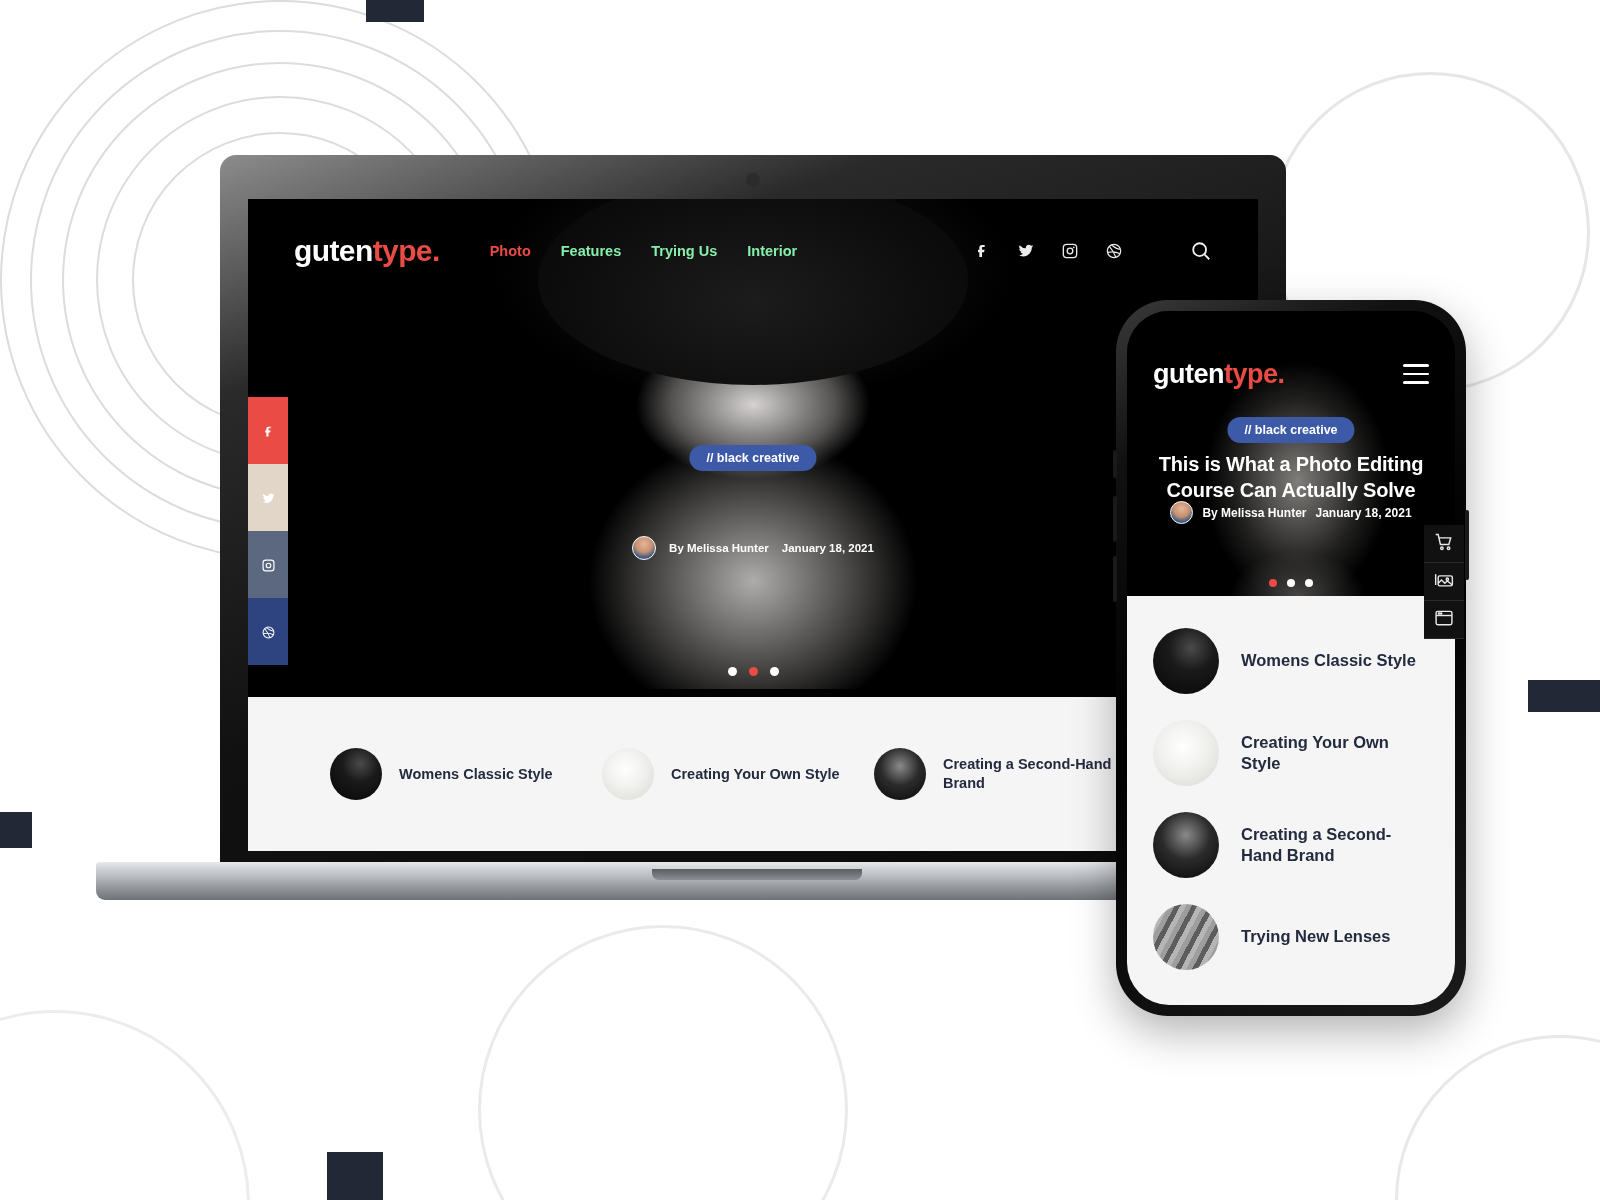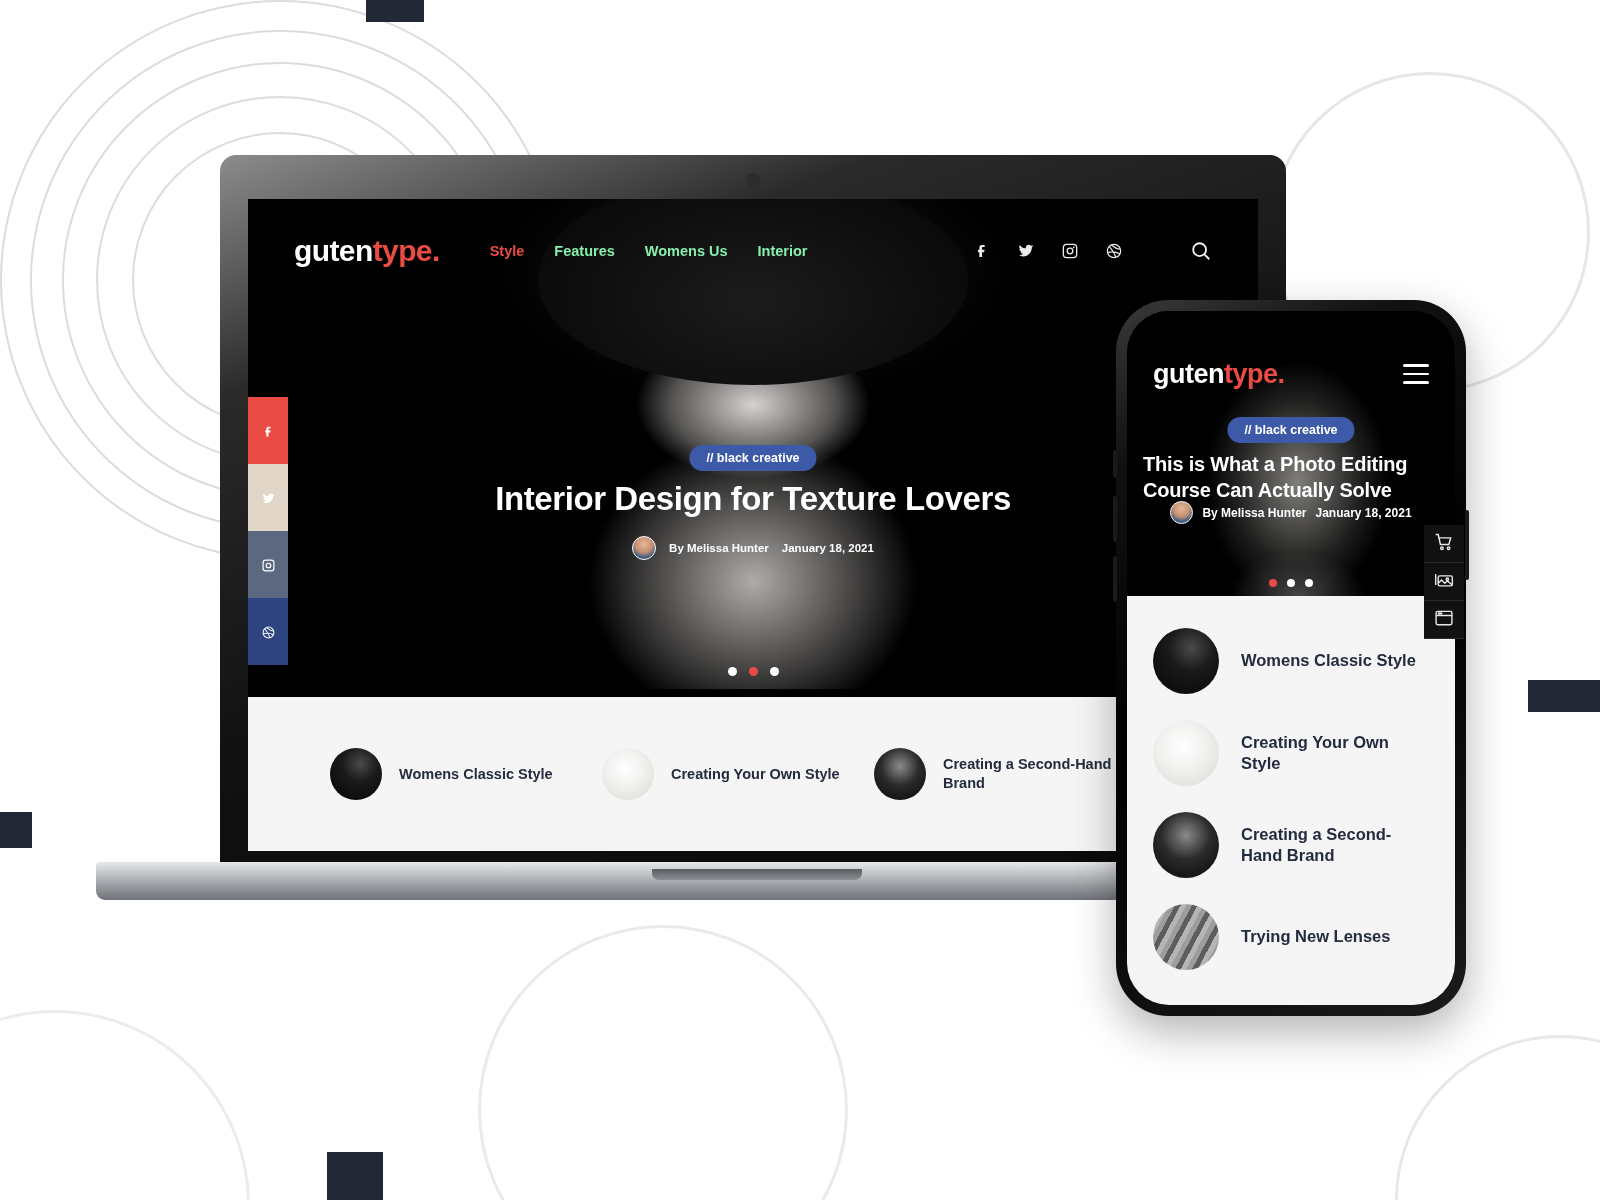--- a/index.html
+++ b/index.html
@@ -210,21 +210,21 @@
   .burger { margin-left:auto; width:26px; display:flex; flex-direction:column; gap:6px; }
   .burger i { display:block; height:2.5px; background:#fff; border-radius:2px; }
 
   .ph-badge {
     position:absolute; left:50%; top:106px; transform:translateX(-50%);
     background:#3d5aa8; color:#fff; font-size:12.5px; font-weight:700;
     padding:6px 17px; border-radius:14px; white-space:nowrap; z-index:6;
   }
   .ph-title {
     position:absolute; left:16px; right:16px; top:140px;
-    color:#fff; font-size:20px; font-weight:700;
+    text-align:center; color:#fff; font-size:20px; font-weight:700;
     line-height:1.3; letter-spacing:-0.2px; z-index:6;
   }
   .ph-byline {
     position:absolute; left:0; right:0; top:190px;
     display:flex; justify-content:center; align-items:center; gap:9px; z-index:6;
   }
   .ph-byline .av {
     width:23px; height:23px; border-radius:50%; border:1.5px solid #fff;
     background:radial-gradient(circle at 50% 32%, #e4b79a 0%, #c79070 45%, #3f5f86 72%, #2c4463 100%);
   }
@@ -283,23 +283,23 @@
         <div class="hero-photo">
           <div class="hat"></div>
         </div>
 
         <div class="topbar">
           <div class="logo">
             <span>guten</span><span class="accent">type.</span>
           </div>
 
           <nav class="nav">
-            <a href="#" class="active">Style</a>
+            <a href="#" class="active">Photo</a>
             <a href="#">Features</a>
-            <a href="#">Womens Us</a>
+            <a href="#">Trying Us</a>
             <a href="#">Interior</a>
           </nav>
 
           <div class="social-top">
             <span class="ic">
               <svg viewBox="0 0 24 24" fill="#fff" width="16" height="16">
                   <path d="M15 3h-3a4 4 0 0 0-4 4v3H6v4h2v7h4v-7h3l1-4h-4V7a1 1 0 0 1 1-1h3V3z"></path>
                 </svg>
             </span>
             <span class="ic">
@@ -357,21 +357,20 @@
             <span class="ic">
               <svg viewBox="0 0 24 24" fill="none" stroke="#fff" stroke-width="1.9" width="13" height="13">
                   <circle cx="12" cy="12" r="10"></circle>
                   <path d="M5 5c5 6 8 11 9.5 16.5M2.5 14C10 12.5 16 13.5 21 16M8 2.8C12.5 6 16.5 10 21.3 9"></path>
                 </svg>
             </span>
           </div>
         </div>
 
         <div class="badge">// black creative</div>
-        <h1 class="hero-title">Interior Design for Texture Lovers</h1>
         <div class="byline">
           <span class="avatar"></span>
           <span class="t">By Melissa Hunter</span>
           <span class="t">January 18, 2021</span>
         </div>
 
         <div class="dots">
           <span class="dot"></span>
           <span class="dot on"></span>
           <span class="dot"></span>

